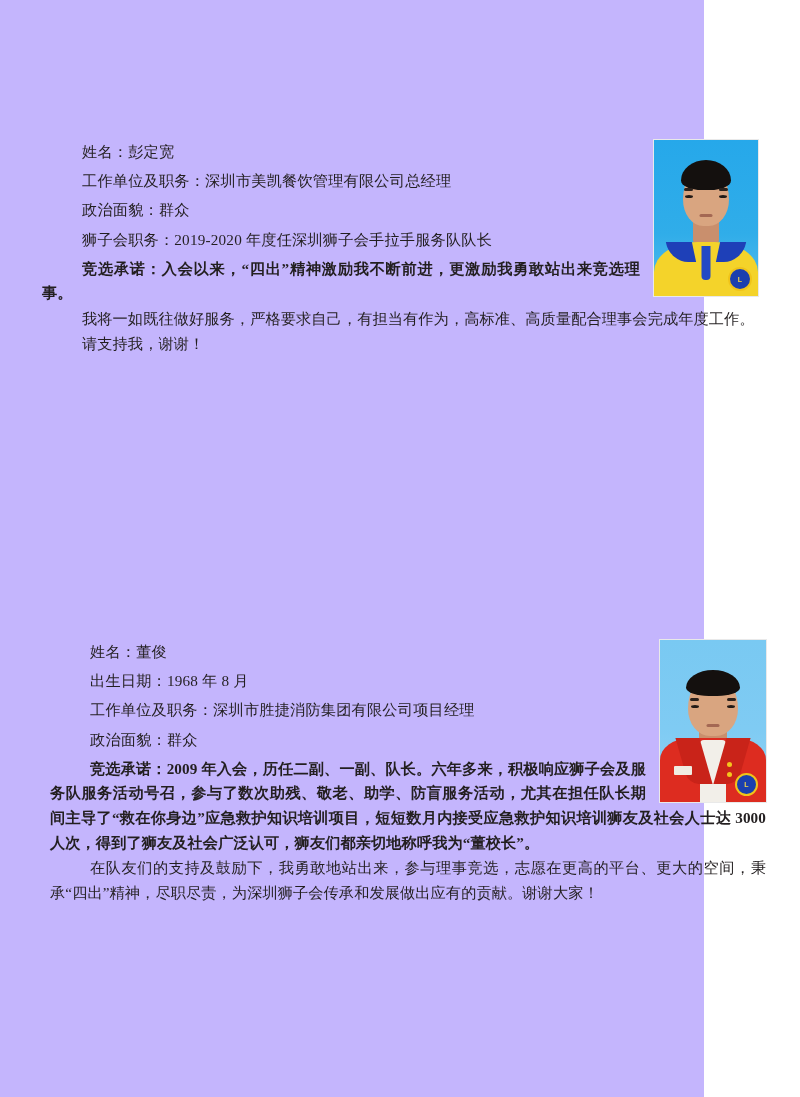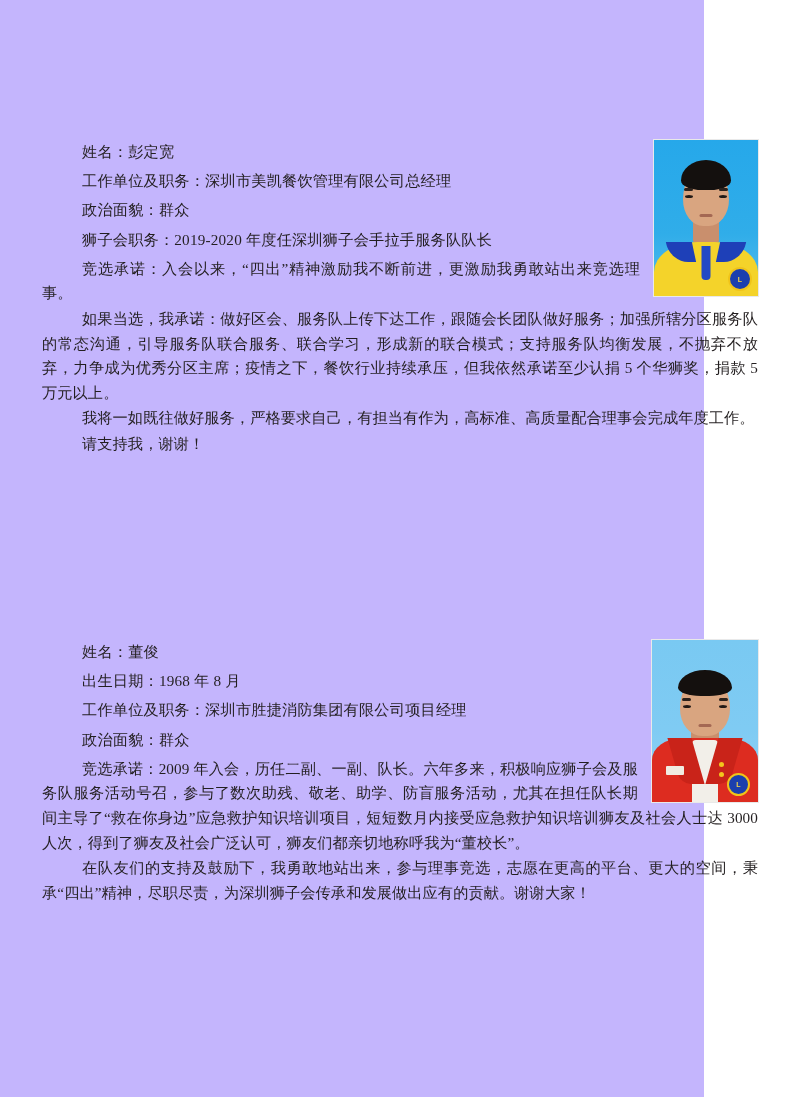--- a/index.html
+++ b/index.html
@@ -25,21 +25,21 @@
     background: #c4b5fd;
   }
 
   
   .candidate {
     position: absolute;
     left: 42px;
     width: 716px;
   }
   #candidate-1 { top: 140px; }
-  #candidate-2 { top: 640px; }
+  #candidate-2 { top: 640px; margin-left: 8px; }
 
   .fields {
     margin: 0;
     padding: 0;
     list-style: none;
   }
   .field-line {
     margin: 0 0 0.30em 0;
     padding: 0 0 0 40px;     
     font-size: 15.2px;
@@ -56,21 +56,21 @@
     font-size: 15.2px;
     line-height: 1.63;
     text-align: justify;
     text-justify: inter-ideograph;
     text-indent: 40px;       
     letter-spacing: 0.1px;
   }
   .para + .para { margin-top: 0.04em; }
 
   
-  .para.first-para { margin-top: 0.30em; }
+  .para.first-para { margin-top: 0.30em; font-weight: bold; }
 
   
   .photo-float {
     float: right;
     margin: 0 0 2px 14px;
     shape-margin: 6px;
   }
 
   
   .photo {
@@ -249,21 +249,20 @@
     </div>
 
     <ul class="fields">
       <li class="field-line"><span class="field-label">姓名：</span><span class="field-value">彭定宽</span></li>
       <li class="field-line"><span class="field-label">工作单位及职务：</span><span class="field-value">深圳市美凯餐饮管理有限公司总经理</span></li>
       <li class="field-line"><span class="field-label">政治面貌：</span><span class="field-value">群众</span></li>
       <li class="field-line"><span class="field-label">狮子会职务：</span><span class="field-value">2019-2020 年度任深圳狮子会手拉手服务队队长</span></li>
     </ul>
 
     <p class="para first-para">竞选承诺：入会以来，“四出”精神激励我不断前进，更激励我勇敢站出来竞选理事。</p>
-    <p class="para">如果当选，我承诺：做好区会、服务队上传下达工作，跟随会长团队做好服务；加强所辖分区服务队的常态沟通，引导服务队联合服务、联合学习，形成新的联合模式；支持服务队均衡发展，不抛弃不放弃，力争成为优秀分区主席；疫情之下，餐饮行业持续承压，但我依然承诺至少认捐 5 个华狮奖，捐款 5 万元以上。</p>
     <p class="para">我将一如既往做好服务，严格要求自己，有担当有作为，高标准、高质量配合理事会完成年度工作。</p>
     <p class="para">请支持我，谢谢！</p>
 
   </section>
 
   <section class="candidate clearfix" id="candidate-2">
 
     <div class="photo photo-float" id="photo-2">
       <div class="ph-bg"></div>
       <div class="ph-neck" style="width:28px;height:30px;bottom:58px;"></div>

